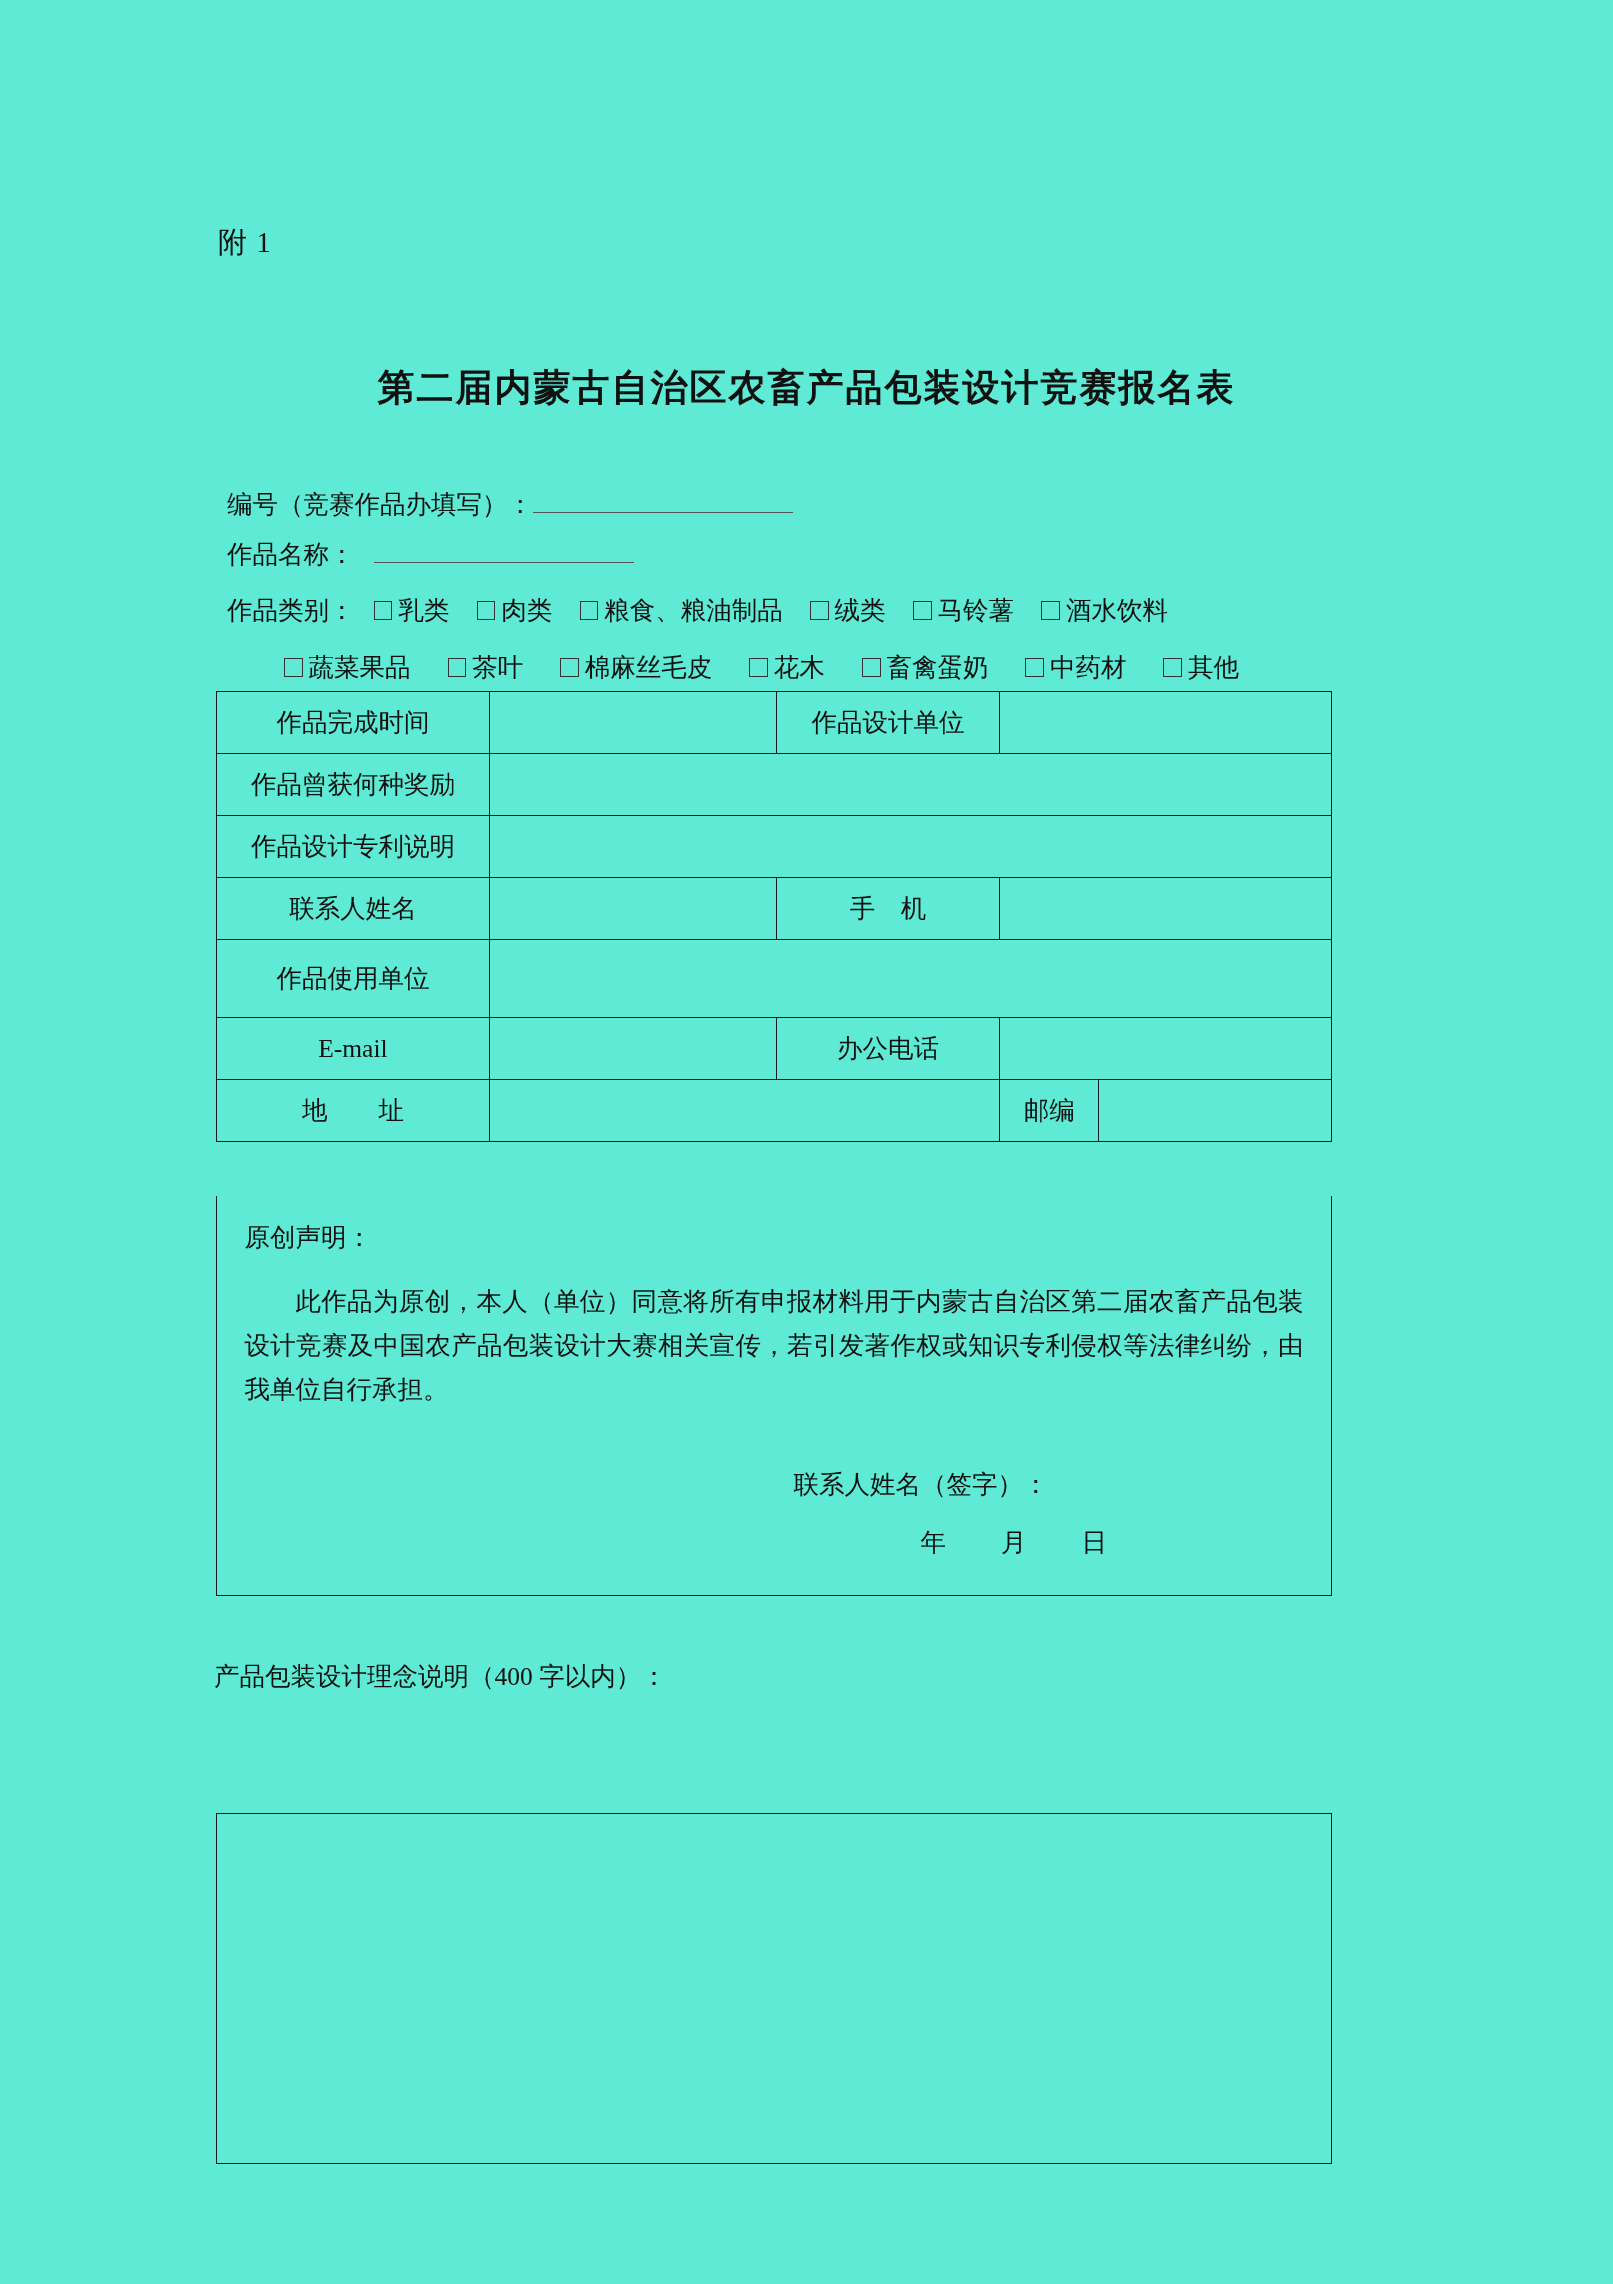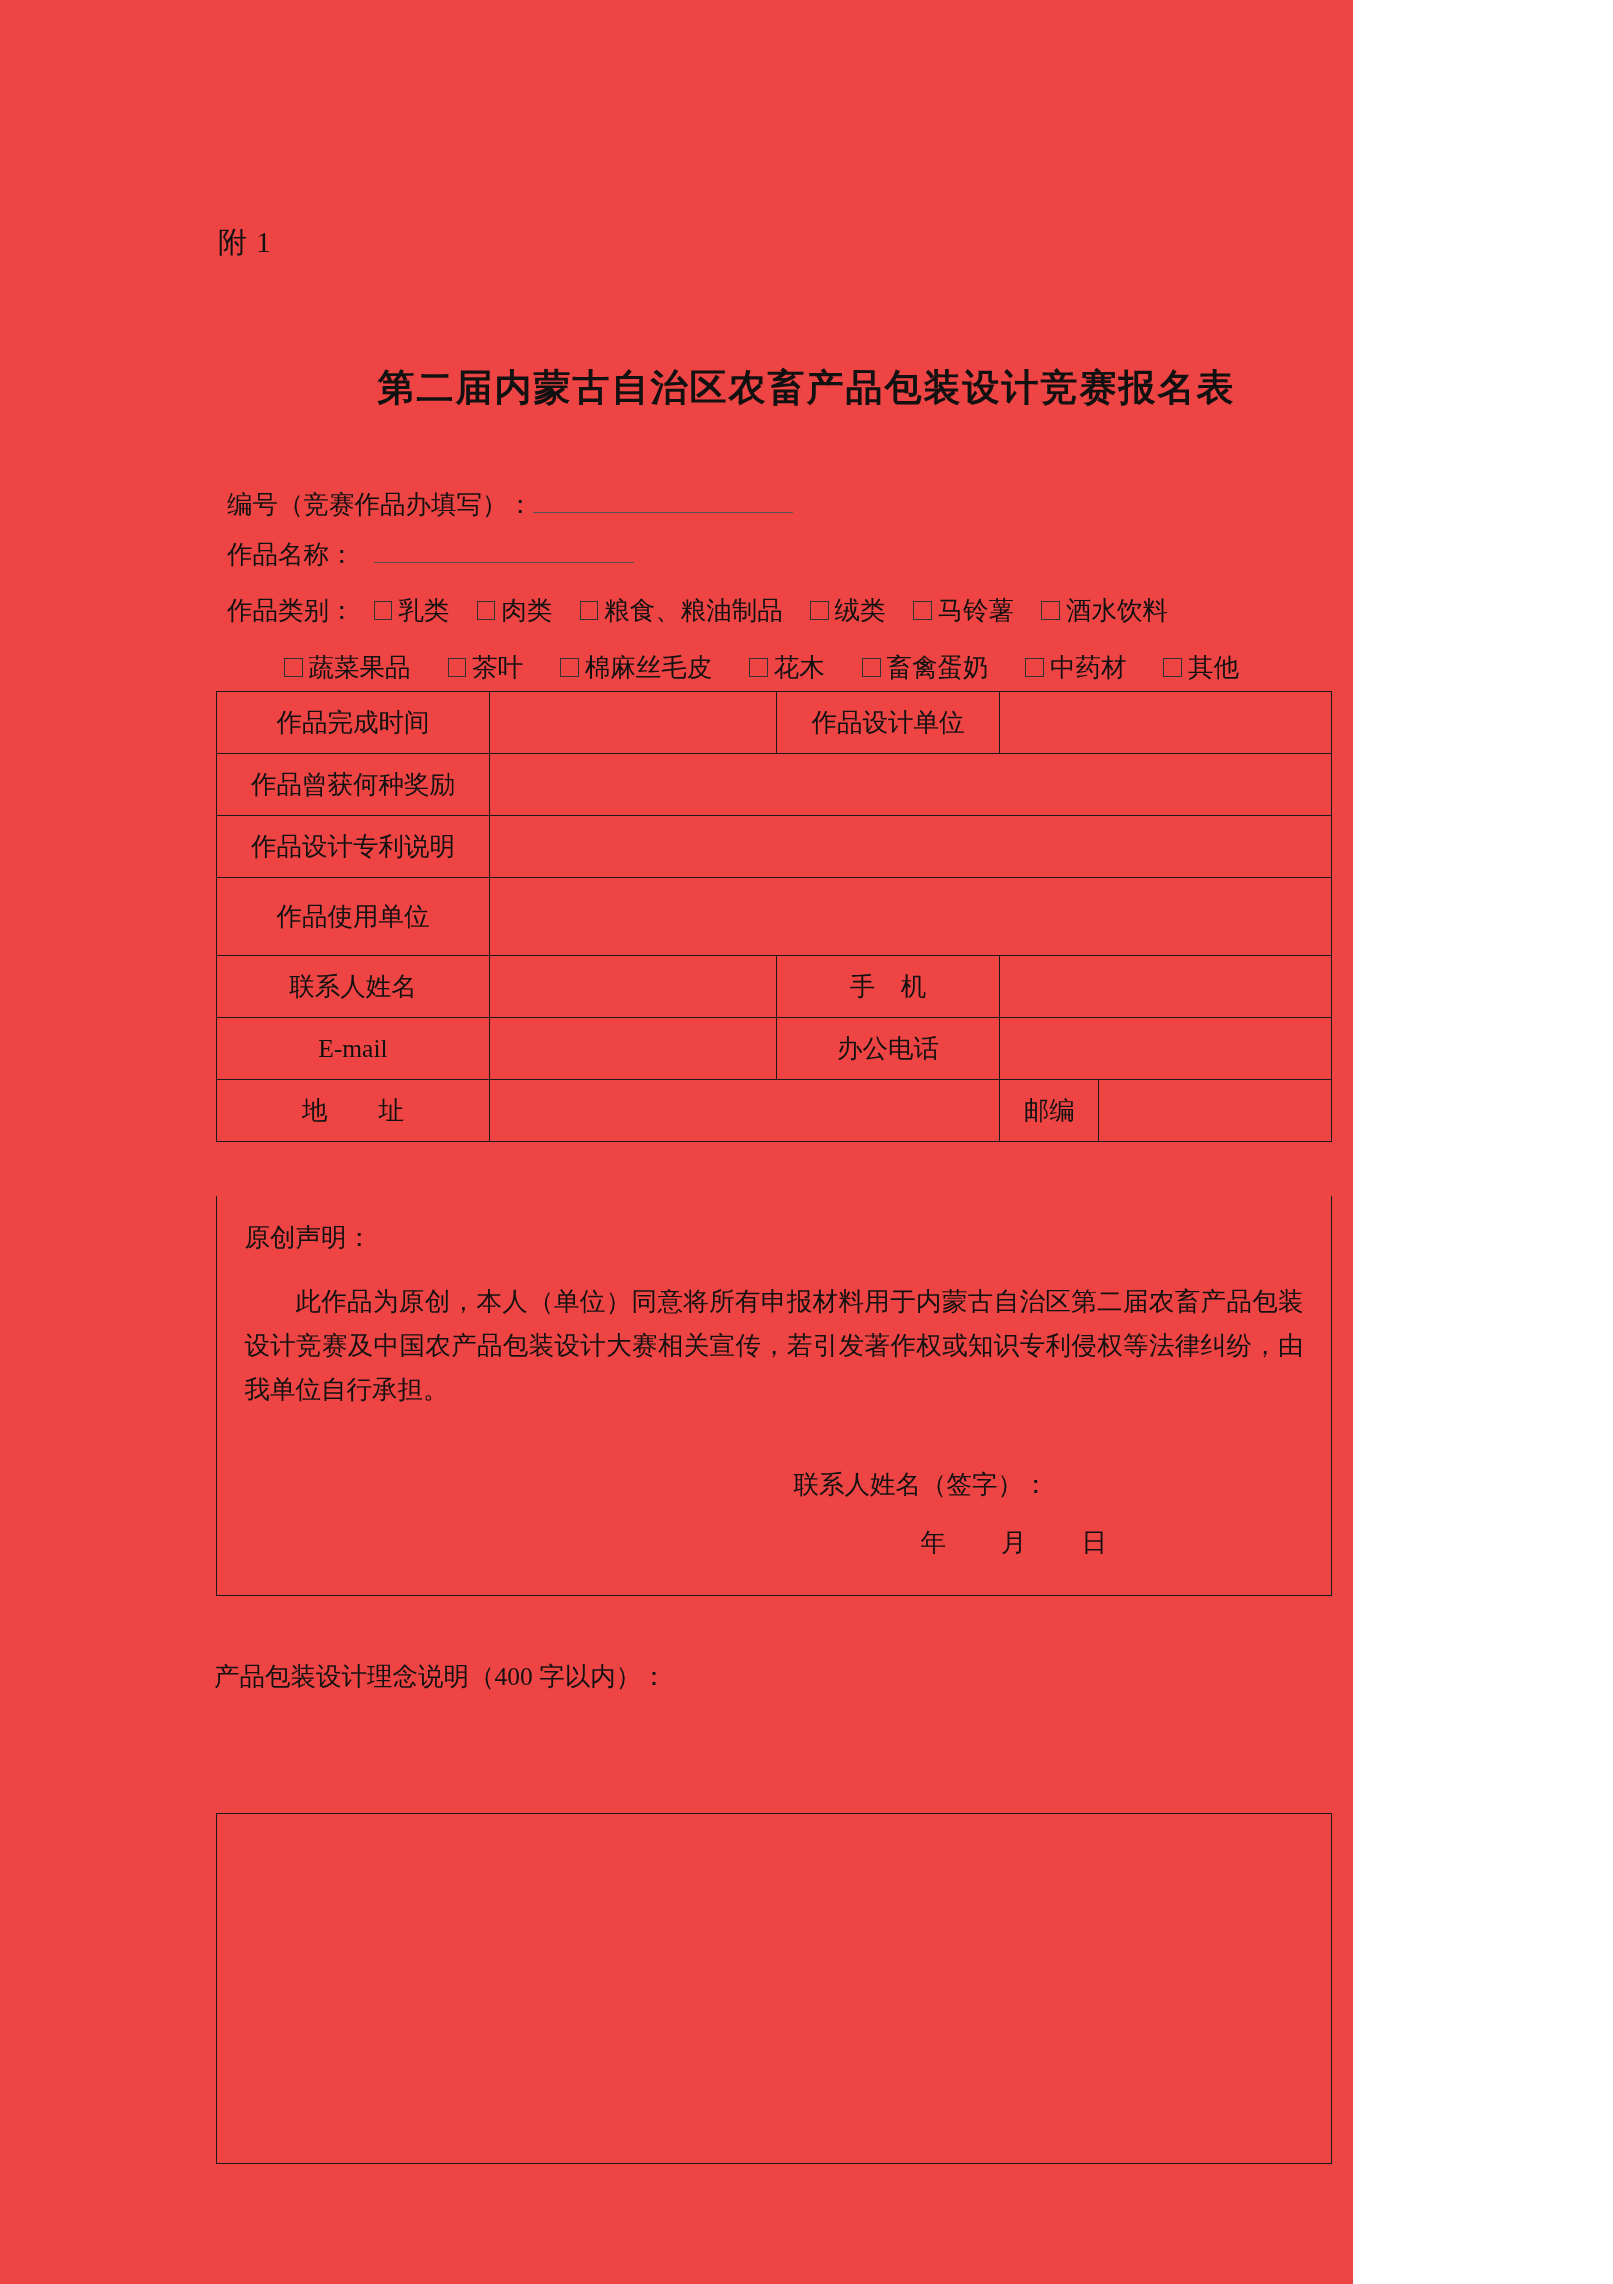--- a/index.html
+++ b/index.html
@@ -10,23 +10,23 @@
   body {
     width: 1613px;
     height: 2285px;
     font-family: "Liberation Serif", serif;
     color: #111;
     position: relative;
   }
   .page {
     position: absolute;
     left: 0; top: 0;
-    width: 1353px;
+    width: 1613px;
     height: 2285px;
-    background: #ef4444;
+    background: #5eead4;
   }
   .attach-label {
     position: absolute;
     left: 218px;
     top: 223px;
     font-size: 29px;
     letter-spacing: 1px;
   }
   .doc-title {
     position: absolute;
@@ -201,28 +201,28 @@
     </tr>
     <tr>
       <td class="lbl">作品曾获何种奖励</td>
       <td class="val" colspan="3"></td>
     </tr>
     <tr>
       <td class="lbl">作品设计专利说明</td>
       <td class="val" colspan="3"></td>
     </tr>
     <tr>
-      <td class="lbl" style="height:73px;">作品使用单位</td>
-      <td class="val" colspan="3"></td>
-    </tr>
-    <tr>
       <td class="lbl">联系人姓名</td>
       <td class="val" style="width:274px;"></td>
       <td class="lbl-mid">手　机</td>
       <td class="val"></td>
+    </tr>
+    <tr>
+      <td class="lbl" style="height:73px;">作品使用单位</td>
+      <td class="val" colspan="3"></td>
     </tr>
     <tr>
       <td class="lbl">E-mail</td>
       <td class="val"></td>
       <td class="lbl-mid">办公电话</td>
       <td class="val"></td>
     </tr>
     <tr>
       <td class="lbl">地　　址</td>
       <td class="val" colspan="2"></td>

